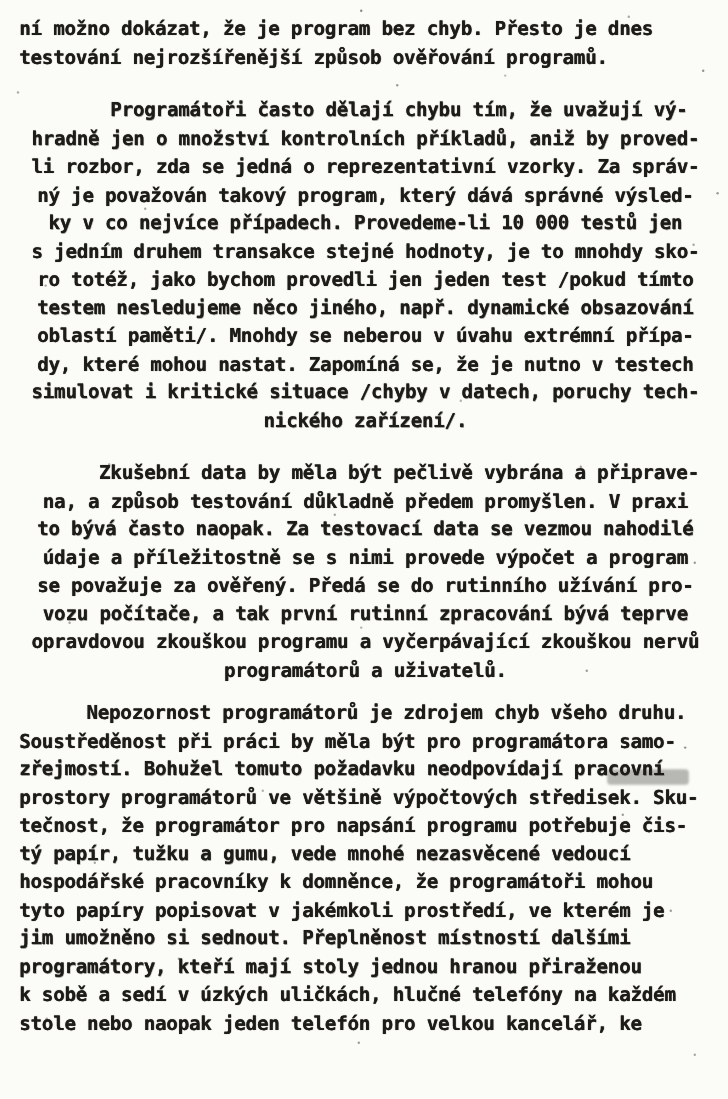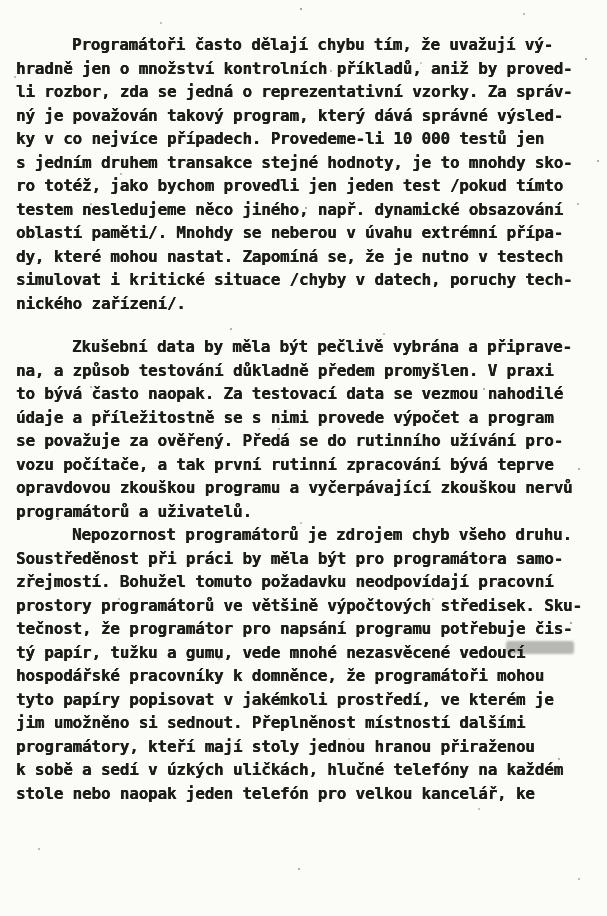--- a/index.html
+++ b/index.html
@@ -23,24 +23,24 @@
     text-shadow: 0 0 0.6px currentColor, 0.4px 0.4px 0 rgba(30,28,25,0.35);
     letter-spacing: -0.2px;
   }
   .para, .heading {
     margin: 0;
     white-space: pre-line;
     font-size: inherit;
     font-weight: inherit;
   }
   .indented { text-indent: 56px; }
-  .para-2 { margin-top: 21px; }
-  .para-3 { margin-top: 20px; }
+  .para-2 { margin-top: 21px; text-align: center; }
+  .para-3 { margin-top: 20px; text-align: center; }
   .heading { margin-top: 14px; }
-  .para-4 { margin-top: 0; }
+  .para-4 { margin-top: 12px; }
   
   .noise {
     position: absolute;
     top: 0; left: 0;
     width: 2px; height: 2px;
     background: transparent;
     border-radius: 50%;
     pointer-events: none;
     box-shadow:
       300px 8px 0 0 rgba(40,38,35,.55),
@@ -88,20 +88,22 @@
     background: rgba(28,25,22,0.30);
     border-radius: 3px;
     filter: blur(1px);
     pointer-events: none;
   }
 </style>
 </head>
 <body>
 
 <div class="page">
+  <p class="para para-1">ní možno dokázat, že je program bez chyb. Přesto je dnes
+testování nejrozšířenější způsob ověřování programů.</p>
 
   <p class="para para-2 indented">Programátoři často dělají chybu tím, že uvažují vý-
 hradně jen o množství kontrolních příkladů, aniž by proved-
 li rozbor, zda se jedná o reprezentativní vzorky. Za správ-
 ný je považován takový program, který dává správné výsled-
 ky v co nejvíce případech. Provedeme-li 10 000 testů jen
 s jedním druhem transakce stejné hodnoty, je to mnohdy sko-
 ro totéž, jako bychom provedli jen jeden test /pokud tímto
 testem nesledujeme něco jiného, např. dynamické obsazování
 oblastí paměti/. Mnohdy se neberou v úvahu extrémní přípa-

